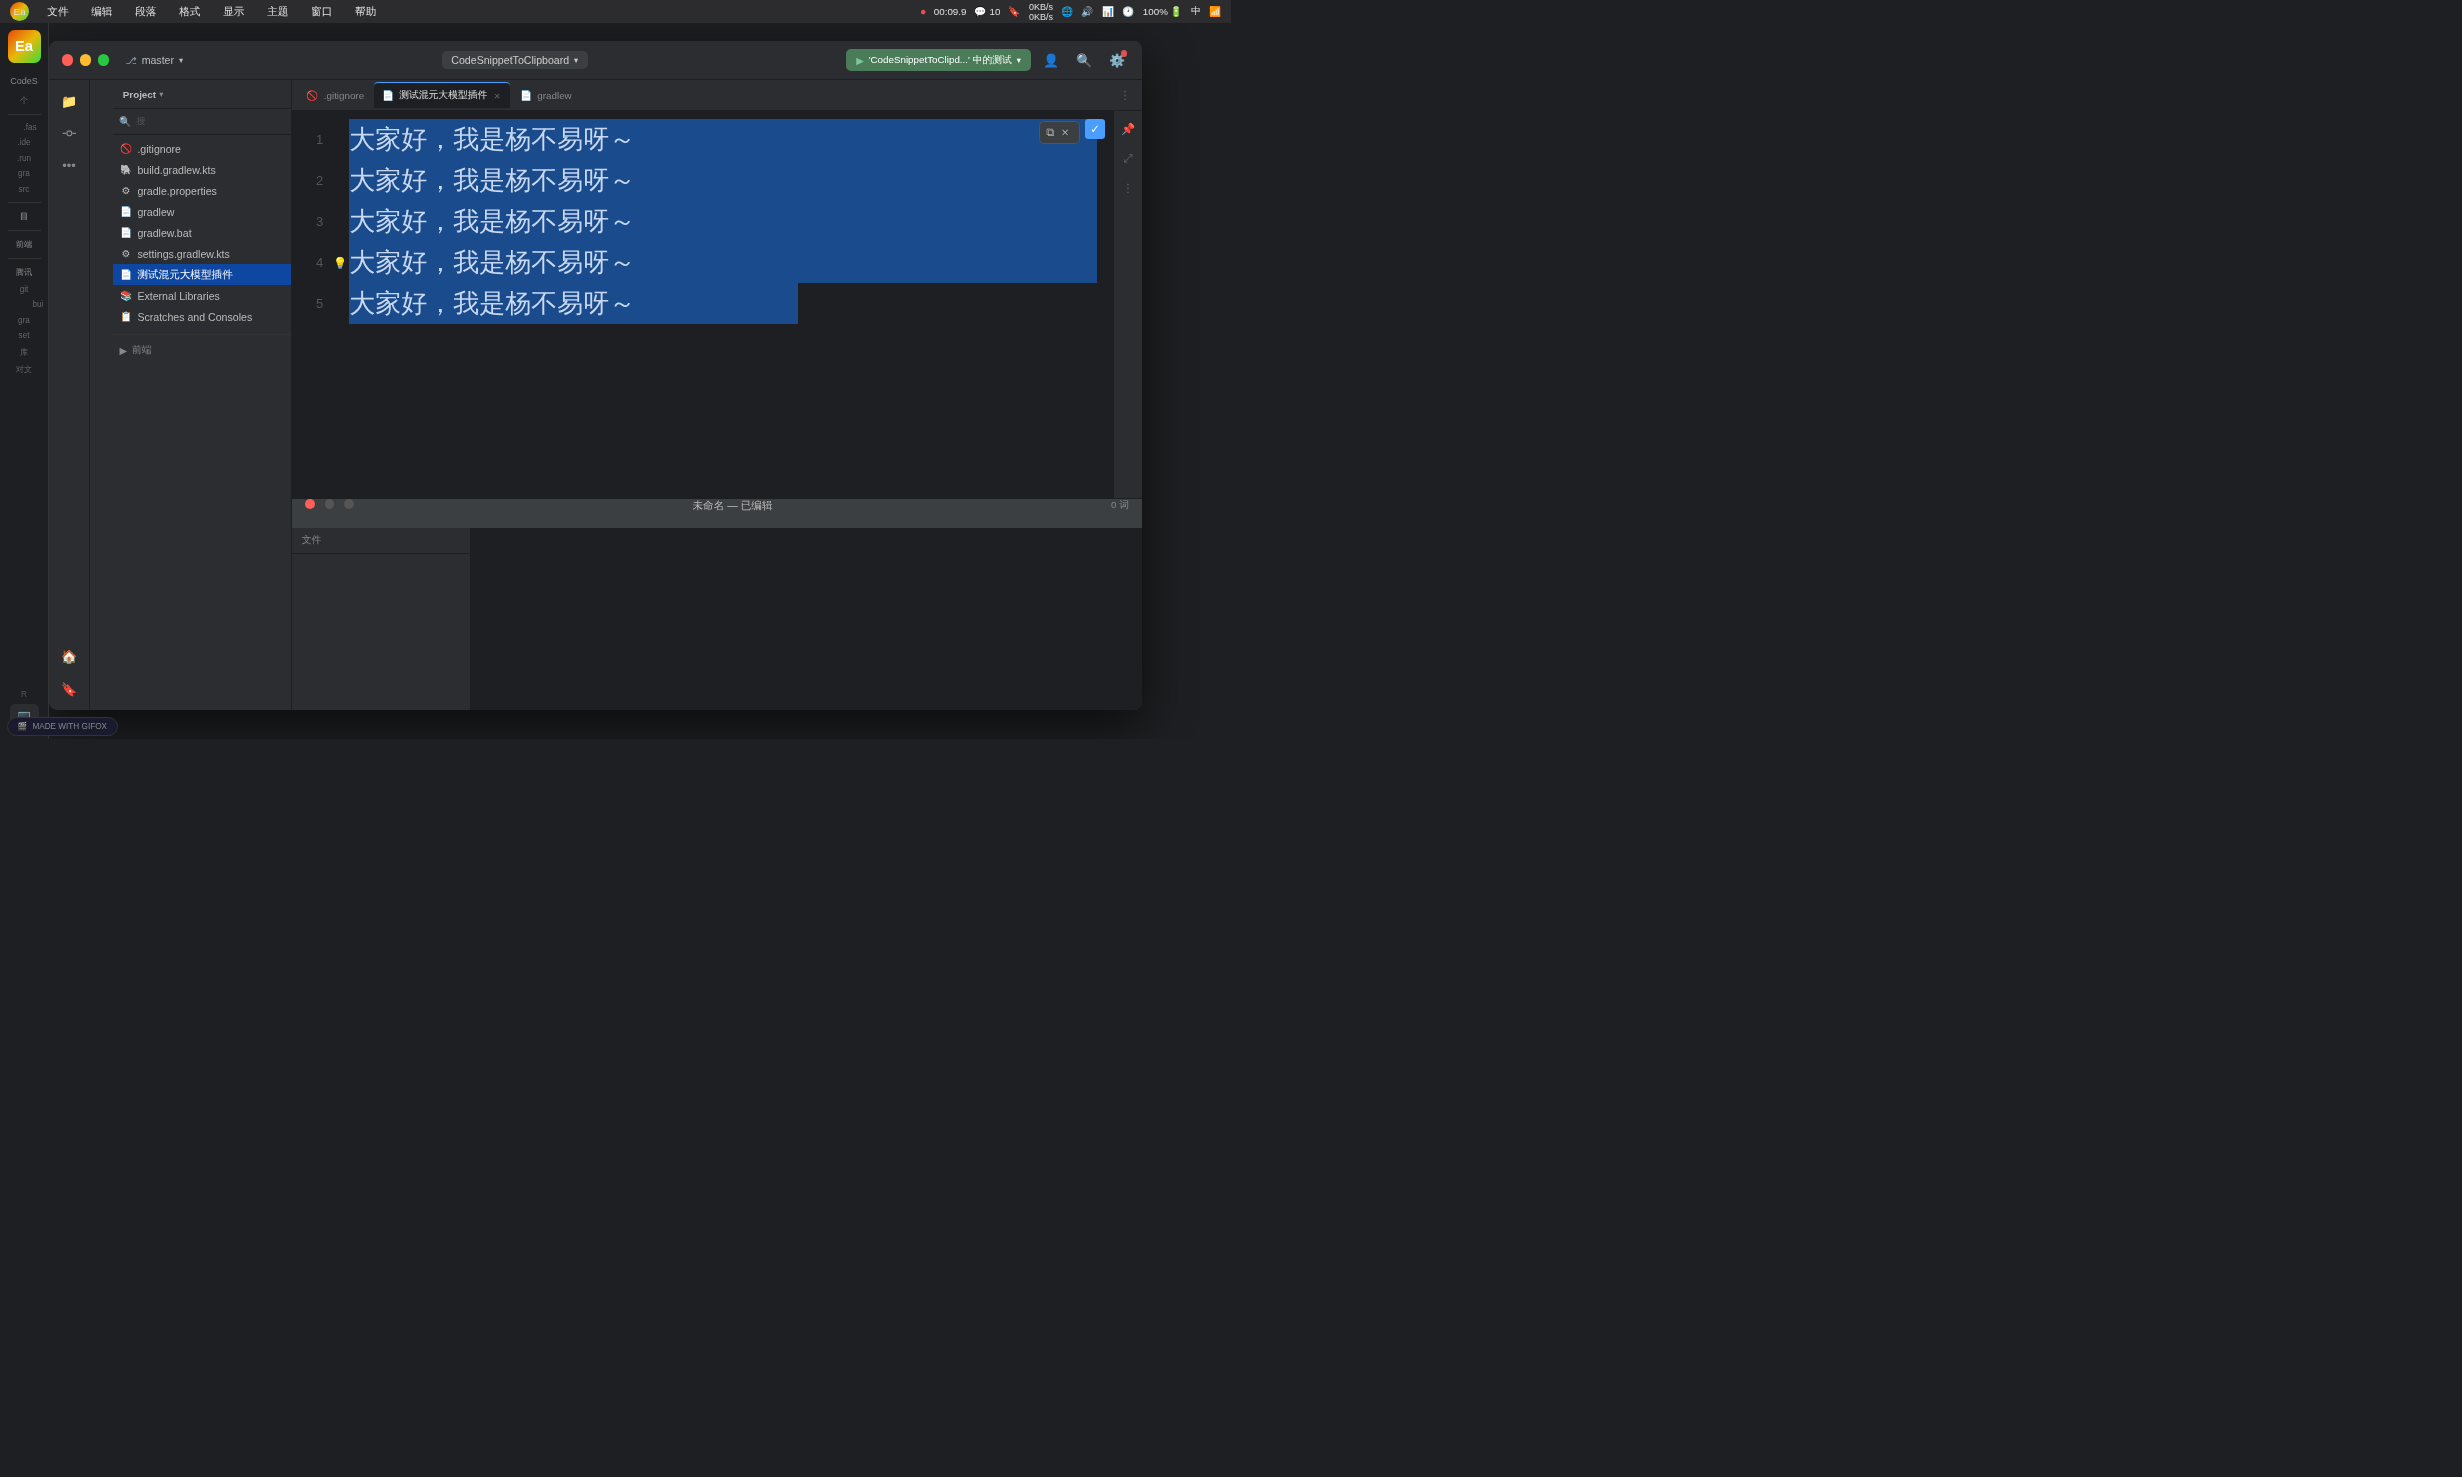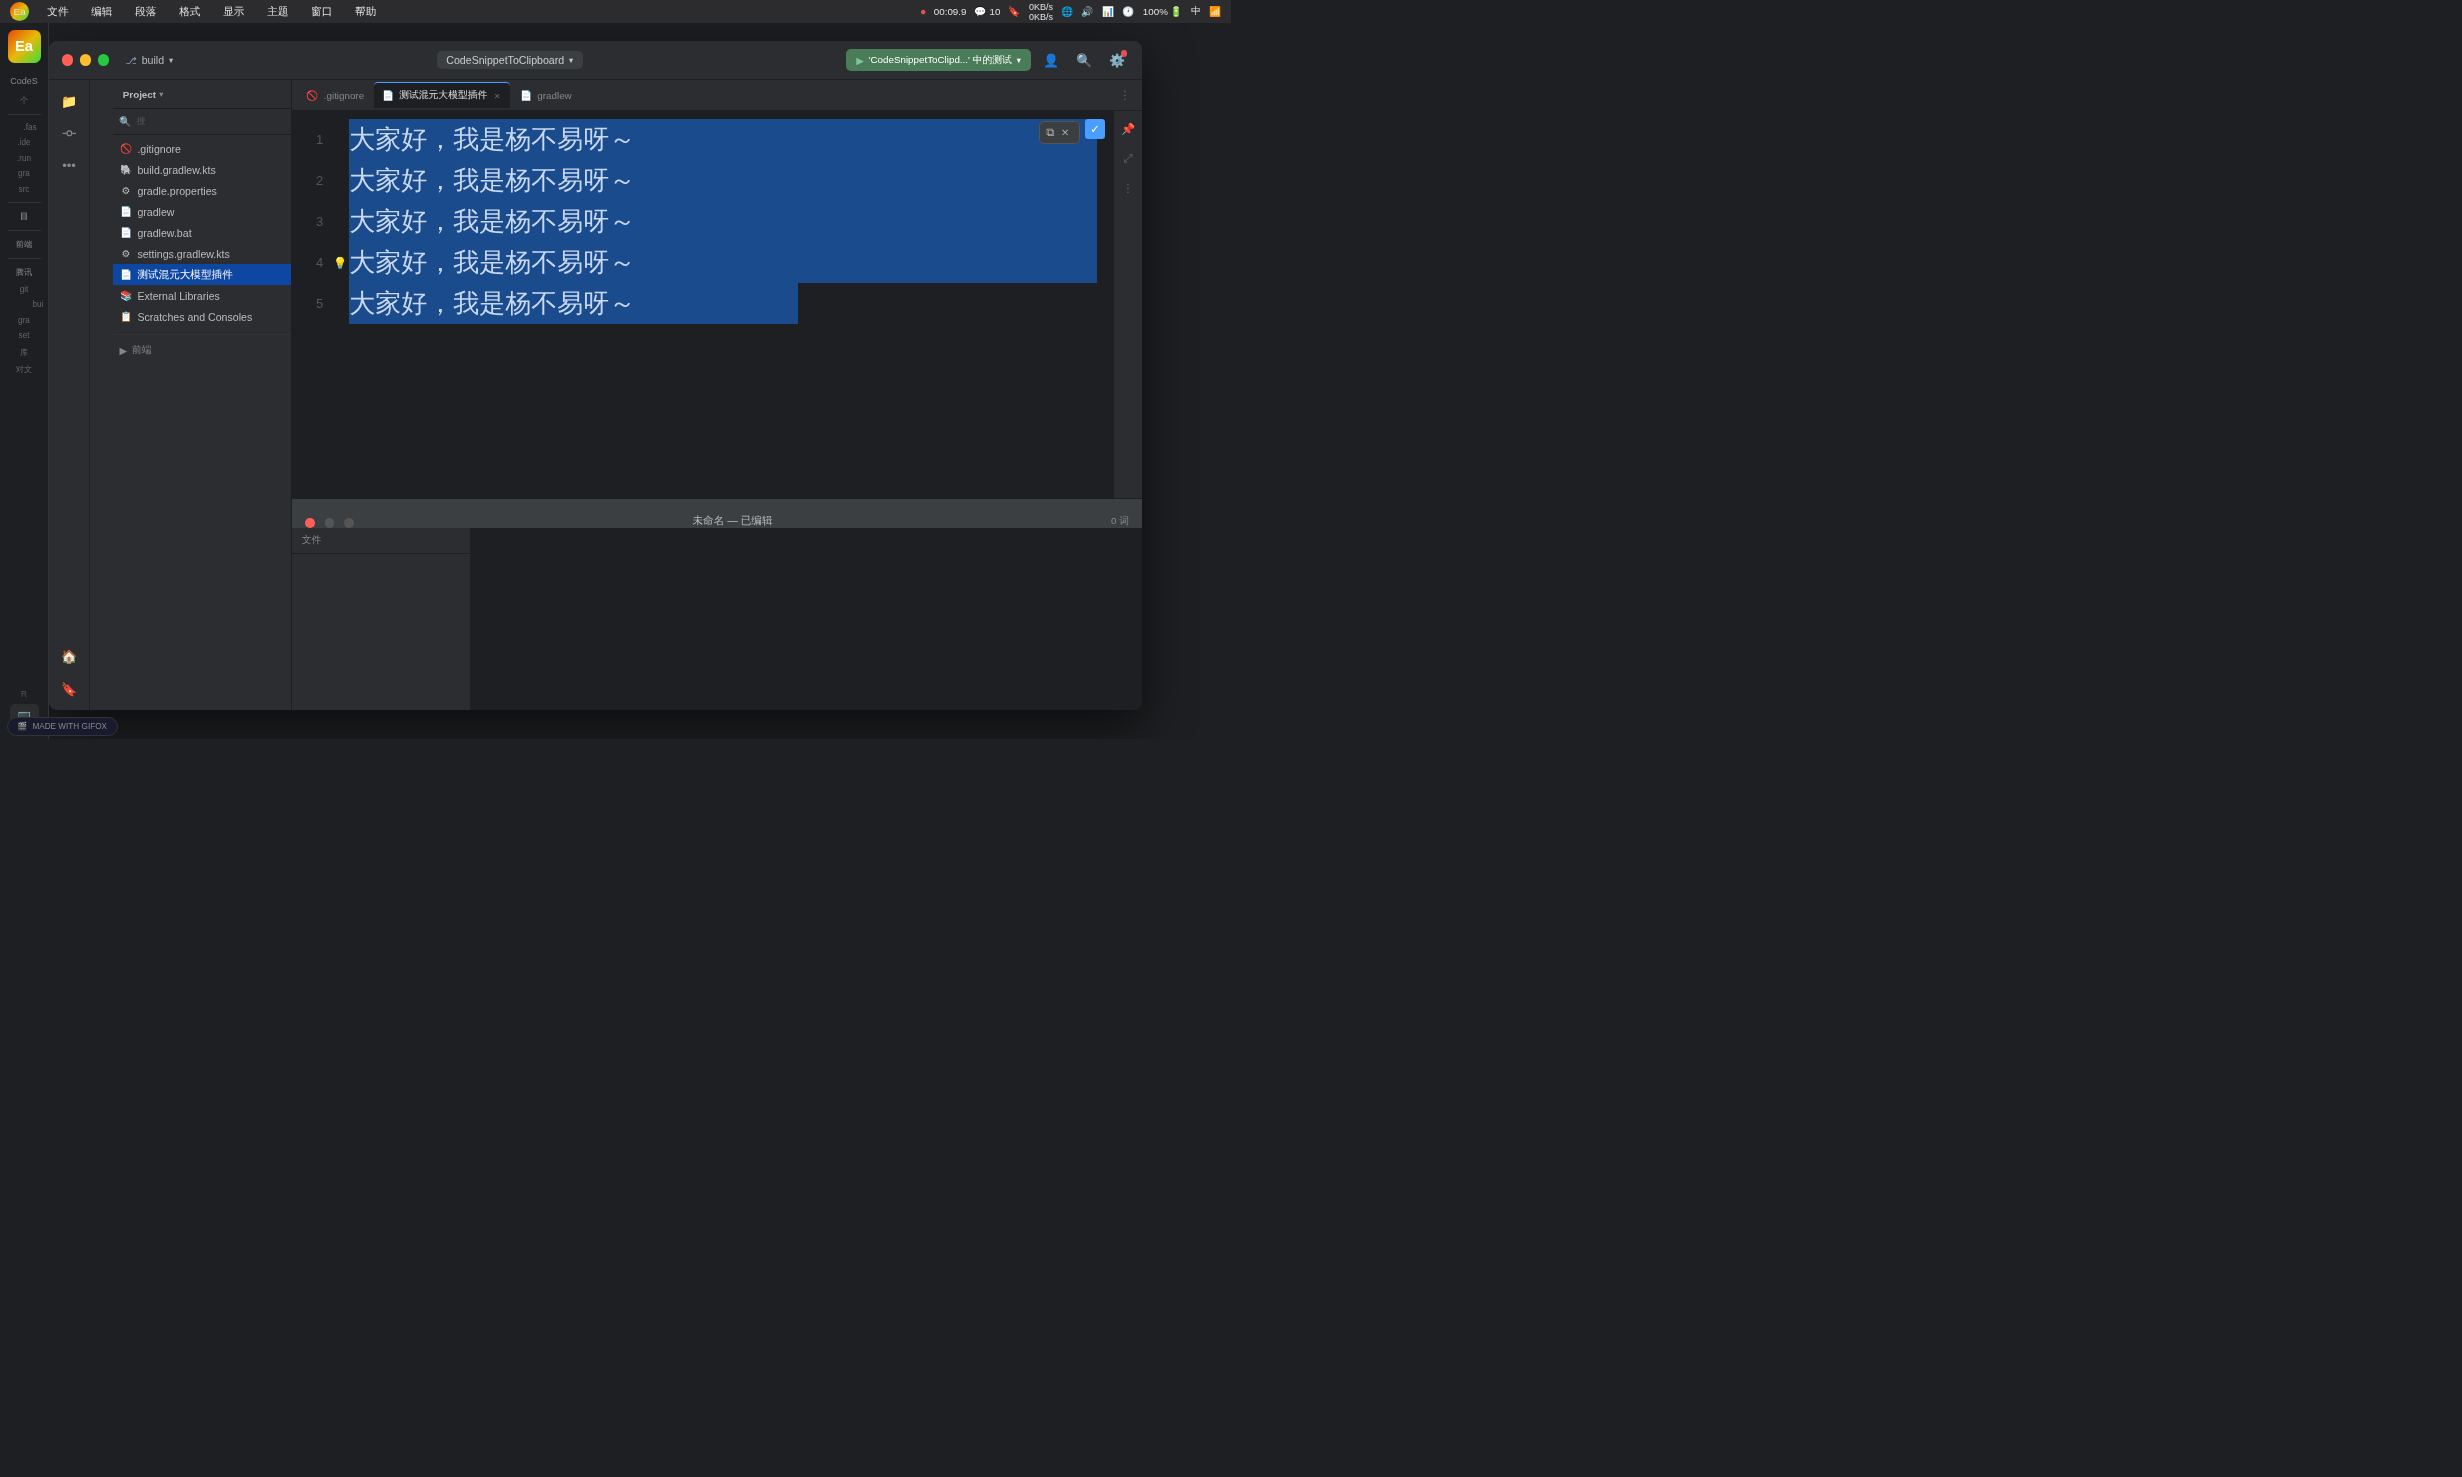--- a/index.html
+++ b/index.html
@@ -408,21 +408,21 @@
       background: #2b2d30;
       border-top: 0.8px solid #1e1f22;
       display: flex;
       flex-direction: column;
       flex-shrink: 0;
     }
     .bottom-panel-header {
       height: 29px;
       background: #3c3f41;
       display: flex;
-      align-items: flex-end;
+      align-items: flex-start;
       padding: 0 13px;
       gap: 16.3px;
     }
     .bottom-panel-title {
       font-size: 10.6px;
       color: #bbb;
       flex: 1;
       text-align: center;
     }
     .word-count {
@@ -510,21 +510,21 @@
 <div class="ide-window">
 
   <div class="title-bar">
     <div class="traffic-lights">
       <div class="traffic-light tl-red"></div>
       <div class="traffic-light tl-yellow"></div>
       <div class="traffic-light tl-green"></div>
     </div>
     <div class="branch-info">
       <span class="branch-icon">⎇</span>
-      <span>build</span>
+      <span>master</span>
       <span style="font-size:8.2px;">▾</span>
     </div>
     <div class="title-center">
       <div class="project-title">
         <span>CodeSnippetToClipboard</span>
         <span style="font-size:8.2px;">▾</span>
       </div>
     </div>
     <div class="title-actions">
       <button class="run-btn">

